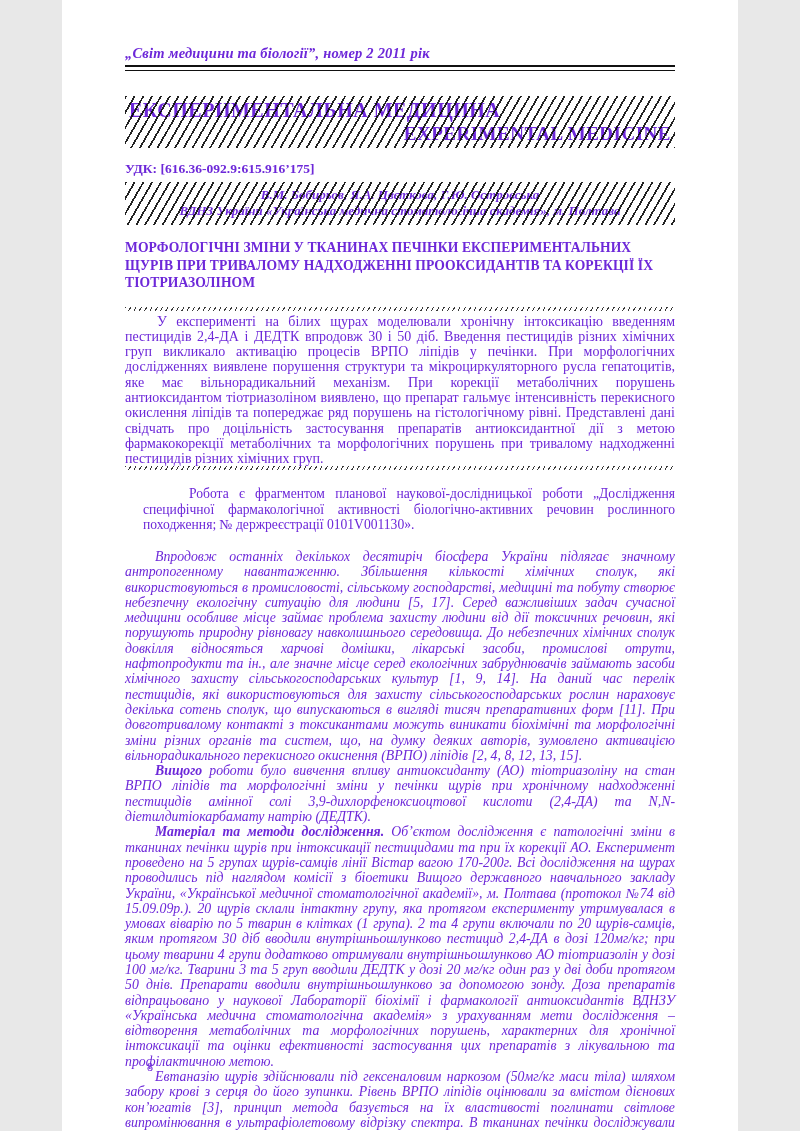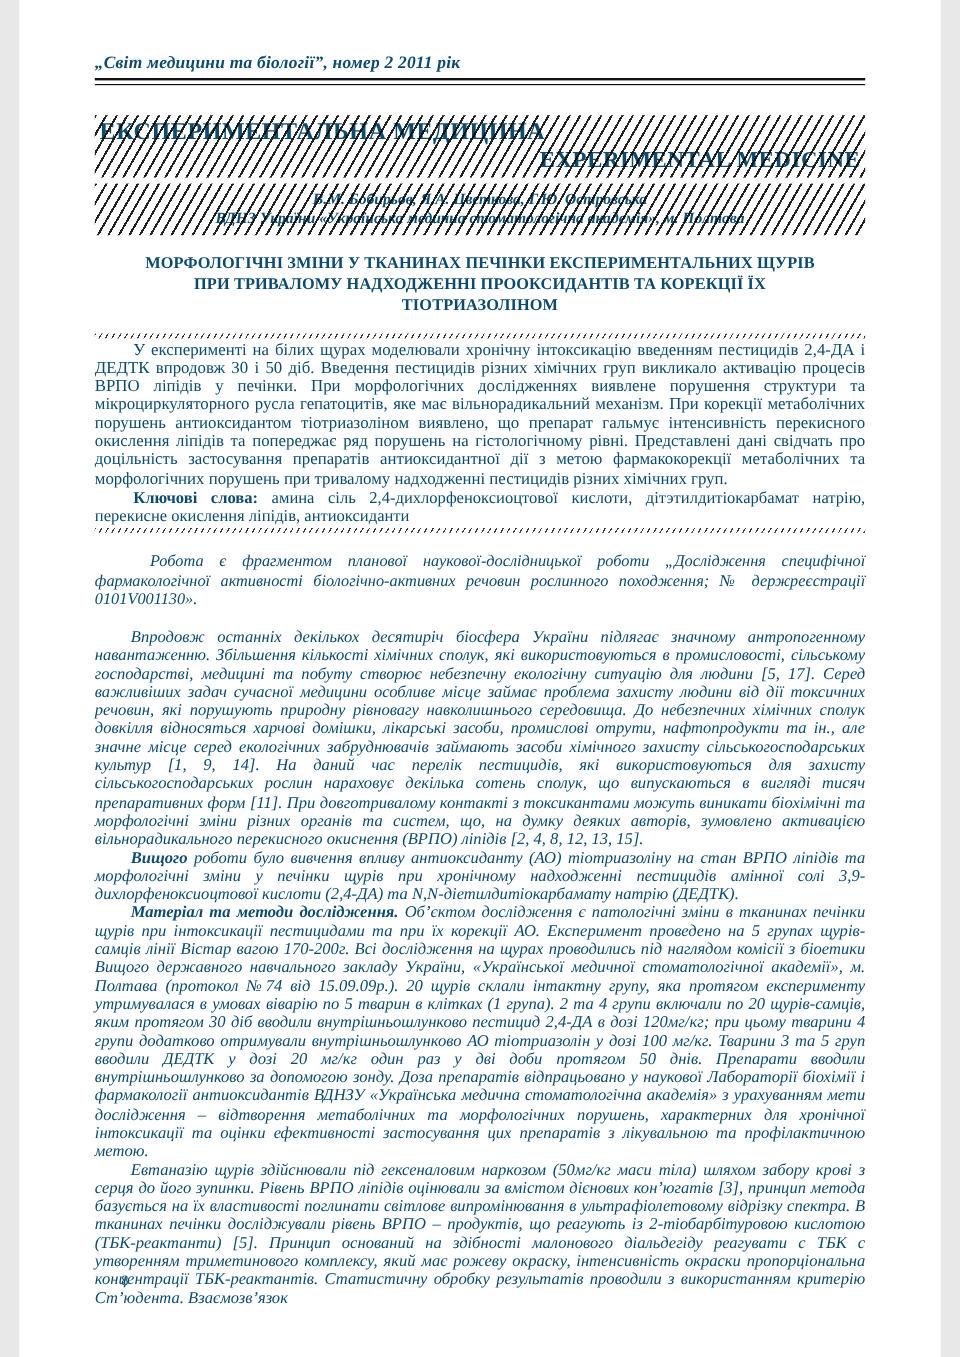--- a/index.html
+++ b/index.html
@@ -1,17 +1,17 @@
 <!DOCTYPE html>
 <html><head>
 <meta charset="utf-8">
 <style>
   html,body{margin:0;padding:0;background:#e8e8e8;}
   .page{
-    width:768px;height:1131px;background:#ffffff;color:#0c4a6e;
+    width:676px;height:1131px;background:#ffffff;color:#6d28d9;
     font-family:"Liberation Serif","DejaVu Serif",serif;
     box-sizing:border-box;padding:44px 63px 0 63px;
     position:relative;overflow:hidden;margin:0 auto;
   }
   
   .journal-line{font-size:14.5px;font-weight:bold;font-style:italic;line-height:18px;letter-spacing:.2px;}
   .rule-double{margin-top:3px;height:3px;border-top:2.5px solid #111;border-bottom:1px solid #111;}
   
   .hatchband{position:relative;margin-top:25px;height:52px;}
   .hatchband::after, .authors-band::after{
@@ -20,30 +20,30 @@
   }
   .banner-inner{position:absolute;inset:0;display:flex;flex-direction:column;justify-content:space-between;}
   .banner-uk{font-size:20px;font-weight:bold;letter-spacing:.5px;line-height:22px;padding:3px 0 0 4px;}
   .banner-en{font-size:19px;font-weight:bold;letter-spacing:.5px;line-height:22px;text-align:right;padding:0 4px 3px 0;}
   .udk{margin-top:13px;font-size:13.5px;font-weight:bold;line-height:16px;}
   .authors-band{position:relative;margin-top:5px;padding:5px 0 6px 0;text-align:center;}
   .authors-names{font-size:13px;font-weight:bold;font-style:italic;line-height:16px;}
   .authors-aff{font-size:13px;font-weight:bold;font-style:italic;line-height:16px;}
   
   .art-title{
-    margin:14px auto 0 auto;max-width:588px;text-align:center;
+    margin:14px auto 0 auto;max-width:588px;text-align:left;
     font-size:13.6px;font-weight:bold;line-height:17.5px;letter-spacing:.1px;
   }
   
   .abstract-wrap{margin-top:15px;}
   .tickrule{height:4px;background:repeating-linear-gradient(120deg,#3a3a3a 0 1px,transparent 1px 4.6px);}
   .abstract-text{margin:3px 0 0 0;font-size:14px;line-height:15.3px;text-align:justify;text-indent:32px;}
   .keywords{margin:0 0 3px 0;font-size:13.8px;line-height:15.3px;text-align:justify;text-indent:32px;}
   
-  .note{margin:16px 0 0 0;font-size:13.6px;font-style:italic;line-height:15.5px;text-align:justify;text-indent:46px;}
+  .note{margin:16px 0 0 18px;font-size:13.6px;line-height:15.5px;text-align:justify;text-indent:46px;}
   
   .bodytext{margin-top:16px;font-style:italic;}
   .bodytext p{margin:0;font-size:13.8px;line-height:15.3px;text-align:justify;text-indent:30px;}
   .page-num{position:absolute;left:85px;top:1060px;font-size:12px;line-height:14px;}
   b{font-weight:bold;}
 </style>
 </head>
 <body>
 
 <div class="page">
@@ -51,32 +51,32 @@
   <div class="journal-line">„Світ медицини та біології”, номер 2 2011 рік</div>
   <div class="rule-double"></div>
 
   <div class="hatchband">
     <div class="banner-inner">
       <div class="banner-uk">ЕКСПЕРИМЕНТАЛЬНА МЕДИЦИНА</div>
       <div class="banner-en">EXPERIMENTAL MEDICINE</div>
     </div>
   </div>
 
+  <div class="udk">УДК: [616.36-092.9:615.916’175]</div>
 
   <div class="authors-band">
     <div class="authors-names">В.М. Бобирьов, Я.А. Цвєткова, Г.Ю. Островська</div>
     <div class="authors-aff">ВДНЗ України «Українська медична стоматологічна академія», м. Полтава</div>
   </div>
 
   <div class="art-title">МОРФОЛОГІЧНІ ЗМІНИ У ТКАНИНАХ ПЕЧІНКИ ЕКСПЕРИМЕНТАЛЬНИХ ЩУРІВ ПРИ ТРИВАЛОМУ НАДХОДЖЕННІ ПРООКСИДАНТІВ ТА КОРЕКЦІЇ ЇХ ТІОТРИАЗОЛІНОМ</div>
 
   <div class="abstract-wrap">
     <div class="tickrule"></div>
     <p class="abstract-text">У експерименті на білих щурах моделювали хронічну інтоксикацію введенням пестицидів 2,4-ДА і ДЕДТК впродовж 30 і 50 діб. Введення пестицидів різних хімічних груп викликало активацію процесів ВРПО ліпідів у печінки. При морфологічних дослідженнях виявлене порушення структури та мікроциркуляторного русла гепатоцитів, яке має вільнорадикальний механізм. При корекції метаболічних порушень антиоксидантом тіотриазоліном виявлено, що препарат гальмує інтенсивність перекисного окислення ліпідів та попереджає ряд порушень на гістологічному рівні. Представлені дані свідчать про доцільність застосування препаратів антиоксидантної дії з метою фармакокорекції метаболічних та морфологічних порушень при тривалому надходженні пестицидів різних хімічних груп.</p>
-    <p class="keywords"><b>Ключові слова:</b> <span>амина сіль 2,4-дихлорфеноксиоцтової кислоти, дітэтилдитіокарбамат натрію, перекисне окислення ліпідів, антиоксиданти</span></p>
     <div class="tickrule"></div>
   </div>
 
   <p class="note">Робота є фрагментом планової наукової-дослідницької роботи „Дослідження специфічної фармакологічної активності біологічно-активних речовин рослинного походження; № держреєстрації 0101V001130».</p>
 
   <div class="bodytext">
     <p>Впродовж останніх декількох десятиріч біосфера України підлягає значному антропогенному навантаженню. Збільшення кількості хімічних сполук, які використовуються в промисловості, сільському господарстві, медицині та побуту створює небезпечну екологічну ситуацію для людини [5, 17]. Серед важливіших задач сучасної медицини особливе місце займає проблема захисту людини від дії токсичних речовин, які порушують природну рівновагу навколишнього середовища. До небезпечних хімічних сполук довкілля відносяться харчові домішки, лікарські засоби, промислові отрути, нафтопродукти та ін., але значне місце серед екологічних забруднювачів займають засоби хімічного захисту сільськогосподарських культур [1, 9, 14]. На даний час перелік пестицидів, які використовуються для захисту сільськогосподарських рослин нараховує декілька сотень сполук, що випускаються в вигляді тисяч препаративних форм [11]. При довготривалому контакті з токсикантами можуть виникати біохімічні та морфологічні зміни різних органів та систем, що, на думку деяких авторів, зумовлено активацією вільнорадикального перекисного окиснення (ВРПО) ліпідів [2, 4, 8, 12, 13, 15].</p>
     <p><b>Вищого</b> <span>роботи було вивчення впливу антиоксиданту (АО) тіотриазоліну на стан ВРПО ліпідів та морфологічні зміни у печінки щурів при хронічному надходженні пестицидів амінної солі 3,9-дихлорфеноксиоцтової кислоти (2,4-ДА) та N,N-діетилдитіокарбамату натрію (ДЕДТК).</span></p>
     <p><b>Матеріал та методи дослідження.</b> <span>Об’єктом дослідження є патологічні зміни в тканинах печінки щурів при інтоксикації пестицидами та при їх корекції АО. Експеримент проведено на 5 групах щурів-самців лінії Вістар вагою 170-200г. Всі дослідження на щурах проводились під наглядом комісії з біоетики Вищого державного навчального закладу України, «Української медичної стоматологічної академії», м. Полтава (протокол №74 від 15.09.09р.). 20 щурів склали інтактну групу, яка протягом експерименту утримувалася в умовах віварію по 5 тварин в клітках (1 група). 2 та 4 групи включали по 20 щурів-самців, яким протягом 30 діб вводили внутрішньошлунково пестицид 2,4-ДА в дозі 120мг/кг; при цьому тварини 4 групи додатково отримували внутрішньошлунково АО тіотриазолін у дозі 100 мг/кг. Тварини 3 та 5 груп вводили ДЕДТК у дозі 20 мг/кг один раз у дві доби протягом 50 днів. Препарати вводили внутрішньошлунково за допомогою зонду. Доза препаратів відпрацьовано у наукової Лабораторії біохімії і фармакології антиоксидантів ВДНЗУ «Українська медична стоматологічна академія» з урахуванням мети дослідження – відтворення метаболічних та морфологічних порушень, характерних для хронічної інтоксикації та оцінки ефективності застосування цих препаратів з лікувальною та профілактичною метою.</span></p>
     <p>Евтаназію щурів здійснювали під гексеналовим наркозом (50мг/кг маси тіла) шляхом забору крові з серця до його зупинки. Рівень ВРПО ліпідів оцінювали за вмістом дієнових кон’югатів [3], принцип метода базується на їх властивості поглинати світлове випромінювання в ультрафіолетовому відрізку спектра. В тканинах печінки досліджували рівень ВРПО – продуктів, що реагують із 2-тіобарбітуровою кислотою (ТБК-реактанти) [5]. Принцип оснований на здібності малонового діальдегіду реагувати с ТБК с утворенням триметинового комплексу, який має рожеву окраску, інтенсивність окраски пропорціональна концентрації ТБК-реактантів. Статистичну обробку результатів проводили з використанням критерію Ст’юдента. Взаємозв’язок</p>

